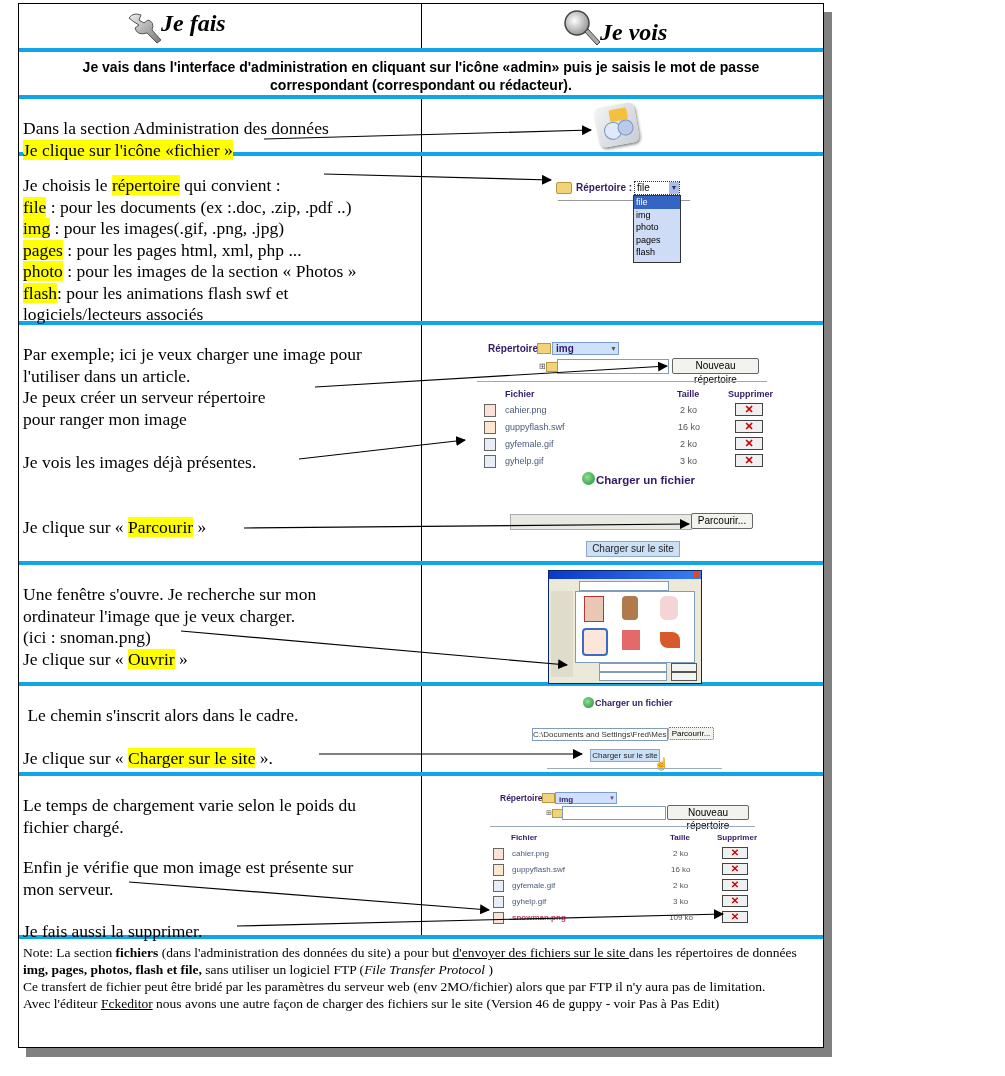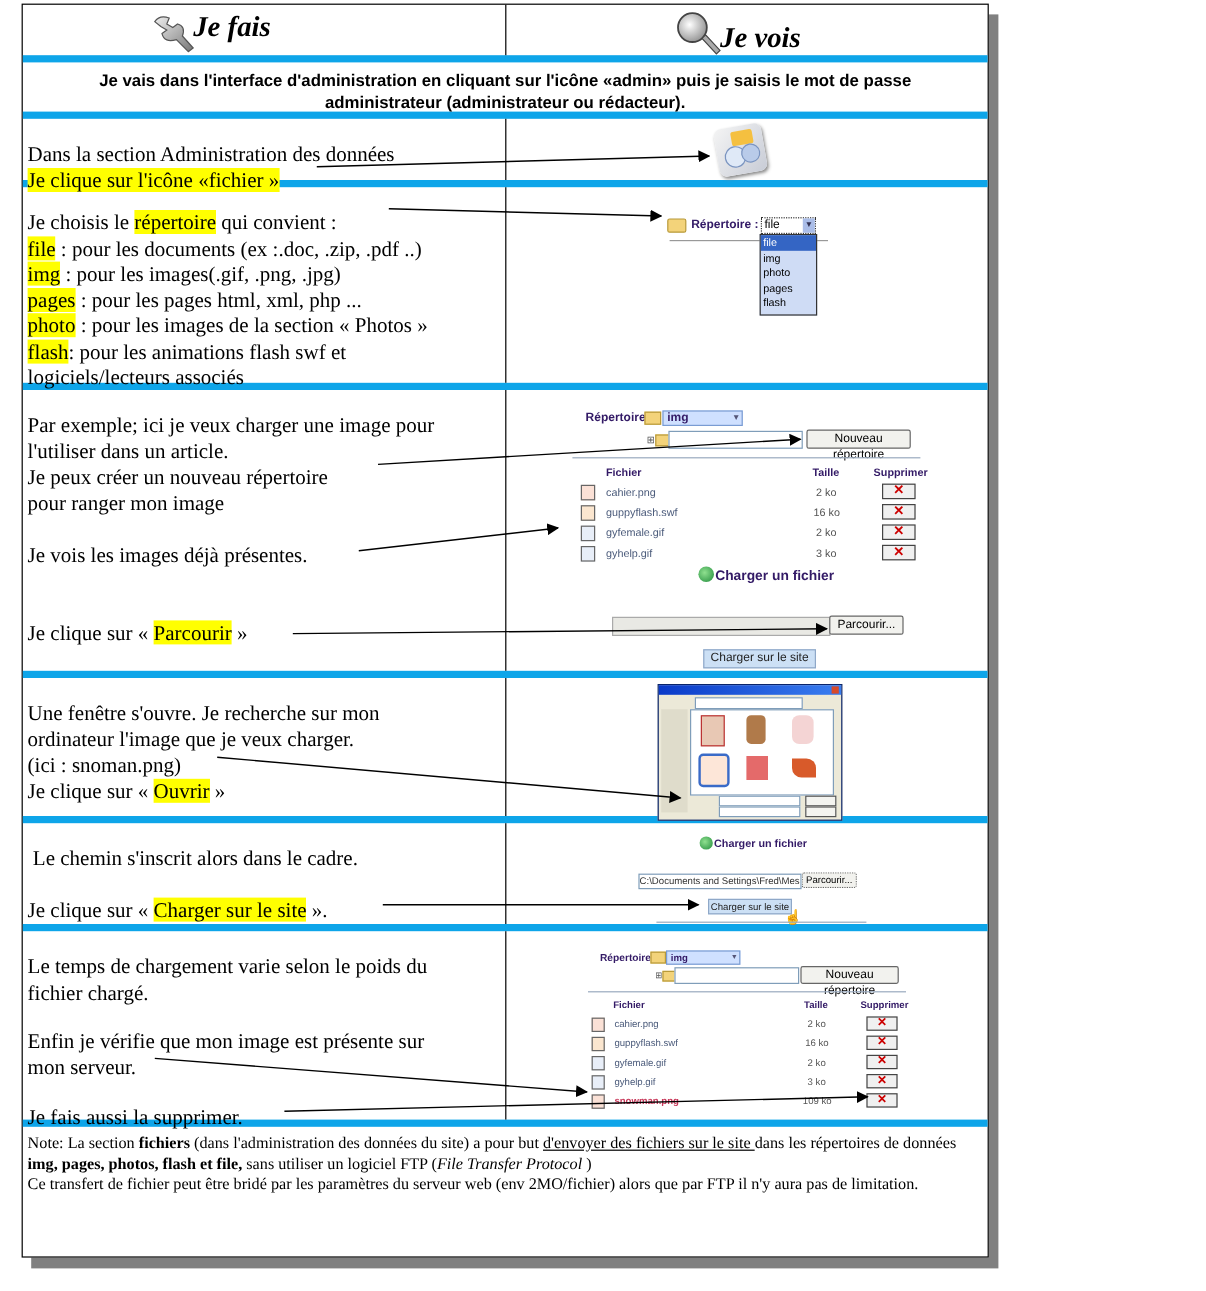--- a/index.html
+++ b/index.html
@@ -1,19 +1,19 @@
 <!DOCTYPE html>
 <html><head>
 <meta charset="utf-8">
 <style>
   html,body{margin:0;padding:0;background:#fff;}
   body{width:1005px;height:1076px;position:relative;overflow:hidden;font-family:"Liberation Serif",serif;color:#000;}
   .shadow{position:absolute;left:26px;top:12px;width:806px;height:1045px;background:#808080;}
   .sheet{position:absolute;left:18px;top:3px;width:806px;height:1045px;background:#fff;border:1px solid #000;box-sizing:border-box;}
-  .row{position:absolute;left:0;width:804px;border-bottom:6px solid #0ea5e9;box-sizing:border-box;}
+  .row{position:absolute;left:0;width:804px;border-bottom:4px solid #0ea5e9;box-sizing:border-box;}
   .colL{position:absolute;left:0;top:0;bottom:0;width:402px;}
   .colR{position:absolute;left:402px;top:0;bottom:0;right:0;border-left:1px solid #000;}
   .hdr{font-family:"Liberation Serif",serif;font-style:italic;font-weight:bold;font-size:24px;}
   .txt{font-size:17.5px;line-height:21.5px;padding:3px 0 0 4px;margin-top:16px;}
   .hl{background:#ffff00;}
   .intro{font-family:"Liberation Sans",sans-serif;font-weight:bold;font-size:14px;line-height:18px;text-align:center;padding-top:6px;}
   .note{font-size:13.5px;line-height:17px;padding:5px 0 0 4px;}
   .u{text-decoration:underline;}
   .ui{font-family:"Liberation Sans",sans-serif;position:absolute;}
   .lbl{color:#331a66;font-weight:bold;font-size:10px;}
@@ -63,21 +63,21 @@
           <path d="M23 24 L35 37 L38 34 L26 21 Z" fill="#aaa" stroke="#444" stroke-width="1"></path>
         </svg>
         <span class="hdr" style="margin-left:-2px;margin-top:8px;">Je  vois</span>
       </div>
     </div>
   </div>
 
   <div class="row" style="top:48px;height:47px;">
     <div class="intro">
       <div>Je vais dans l'interface d'administration en cliquant sur l'icône «admin» puis je saisis le mot de passe</div>
-      <div>administrateur (administrateur ou rédacteur).</div>
+      <div>correspondant (correspondant ou rédacteur).</div>
     </div>
   </div>
 
   <div class="row" style="top:95px;height:57px;">
     <div class="colL txt">
       <div>Dans la section Administration des données</div>
       <div><span class="hl">Je clique sur l'icône «fichier »</span></div>
     </div>
     <div class="colR">
       <div style="position:absolute;left:175px;top:6px;width:40px;height:40px;border-radius:6px;background:linear-gradient(135deg,#f4f4f4,#c8ccd6);transform:rotate(-10deg);box-shadow:1px 2px 3px #888;">
@@ -113,21 +113,21 @@
         <div style="padding-left:2px;">pages</div>
         <div style="padding-left:2px;">flash</div>
       </div>
     </div>
   </div>
 
   <div class="row" style="top:321px;height:240px;">
     <div class="colL txt">
       <div>Par exemple; ici je veux charger une image pour</div>
       <div>l'utiliser dans un article.</div>
-      <div>Je peux créer un nouveau répertoire</div>
+      <div>Je peux créer un serveur répertoire</div>
       <div>pour ranger mon image</div>
       <div style="height:22px;"></div>
       <div>Je vois les images déjà présentes.</div>
       <div style="height:43px;"></div>
       <div><span>Je clique sur « </span><span class="hl">Parcourir</span><span> »</span></div>
     </div>
     <div class="colR">
       <div class="ui lbl" style="left:66px;top:18px;">Répertoire :</div>
       <div class="ui" style="left:115px;top:18px;width:12px;height:9px;background:#f3d37a;border:1px solid #b89a3a;"></div>
       <div class="ui sel" style="left:130px;top:17px;width:65px;height:11px;">
@@ -266,20 +266,21 @@
       <div class="ui fname" style="left:90px;top:137px;font-size:8px;color:#c8385a;font-weight:bold;">snowman.png</div>
       <div class="ui fsize" style="left:247px;top:137px;font-size:8px;">109 ko</div>
       <div class="ui xbtn" style="left:300px;top:135px;width:24px;height:10px;line-height:10px;font-size:10px;"><span>✕</span></div>
     </div>
   </div>
 
   <div class="row" style="top:935px;height:108px;border-bottom:none;">
     <div class="note">
       <div><span>Note: La section </span><b>fichiers</b><span> (dans l'administration des données du site) a pour but </span><span class="u">d'envoyer des fichiers sur le site </span><span>dans les répertoires de données  </span><b>img, pages, photos, flash et file,</b><span> sans utiliser un logiciel FTP (</span><i>File Transfer Protocol </i><span>)</span></div>
       <div>Ce transfert de fichier peut être bridé par les paramètres du  serveur web (env 2MO/fichier) alors que par FTP il n'y aura pas de limitation.</div>
+      <div><span>Avec l'éditeur </span><span class="u">Fckeditor</span><span> nous avons une autre façon de charger des fichiers sur le site (Version 46 de guppy - voir Pas à Pas  Edit)</span></div>
     </div>
   </div>
 
   <svg class="arrows" width="806" height="1045">
     <defs>
       <marker id="ah" markerWidth="10" markerHeight="10" refX="9" refY="5" orient="auto" markerUnits="userSpaceOnUse">
         <path d="M0,0 L10,5 L0,10 Z" fill="#000"></path>
       </marker>
     </defs>
     <line x1="245" y1="135" x2="572" y2="126" stroke="#000" stroke-width="1.2" marker-end="url(#ah)"></line>

